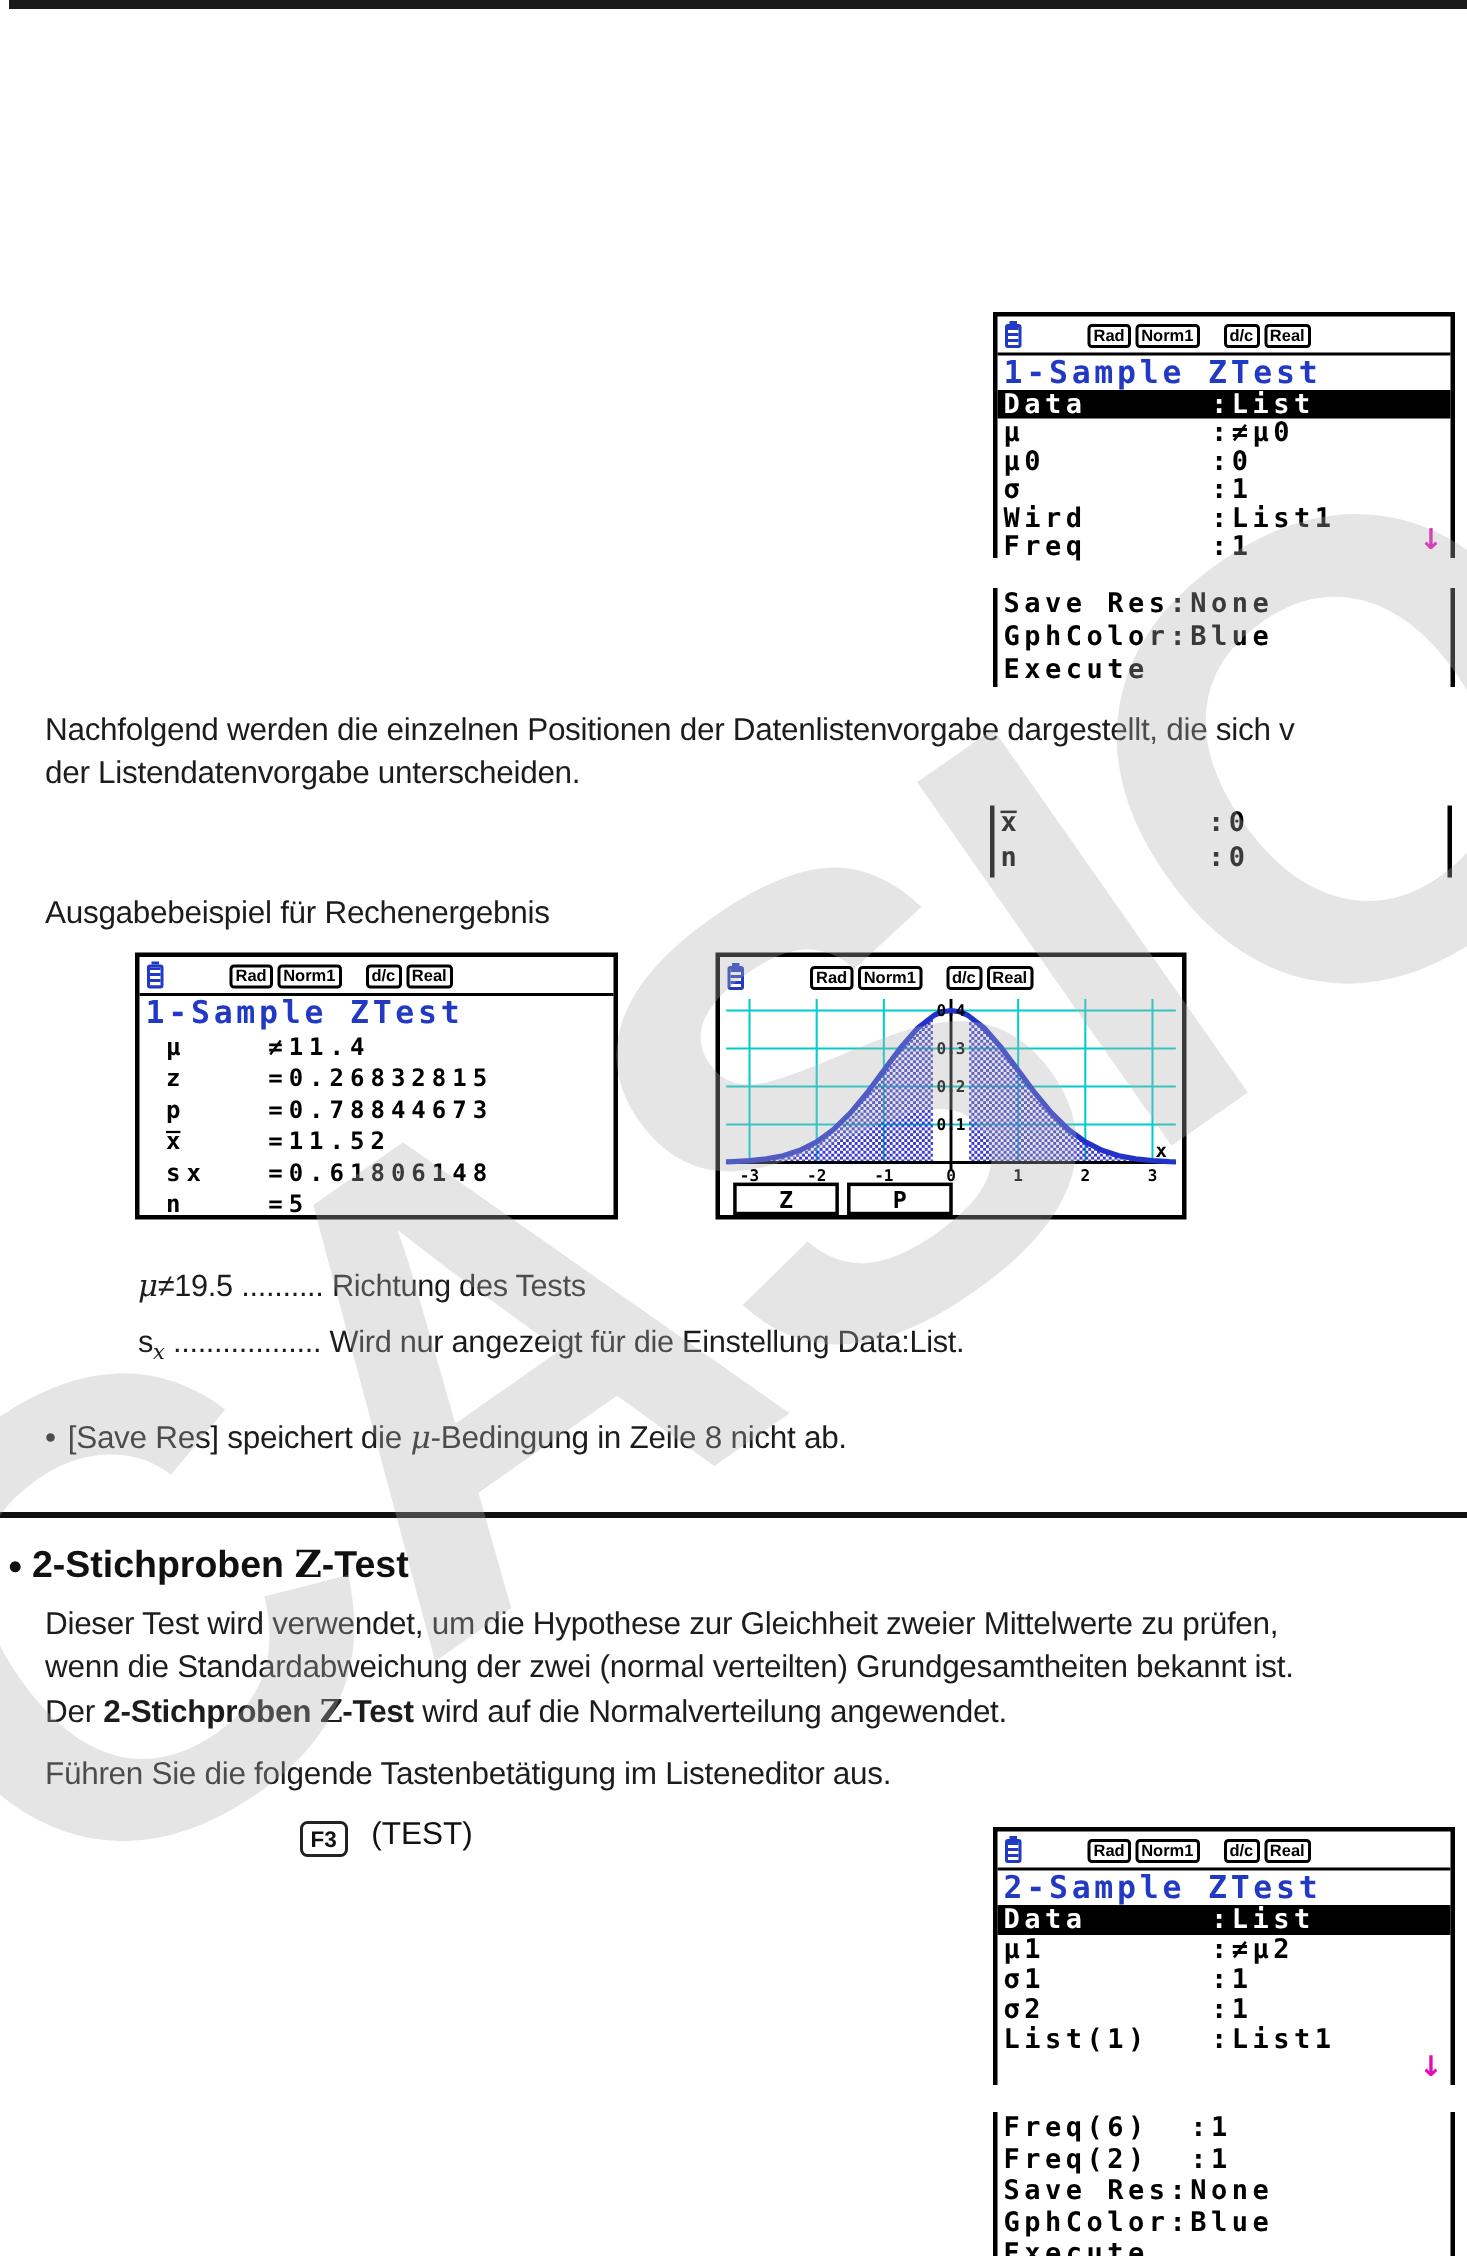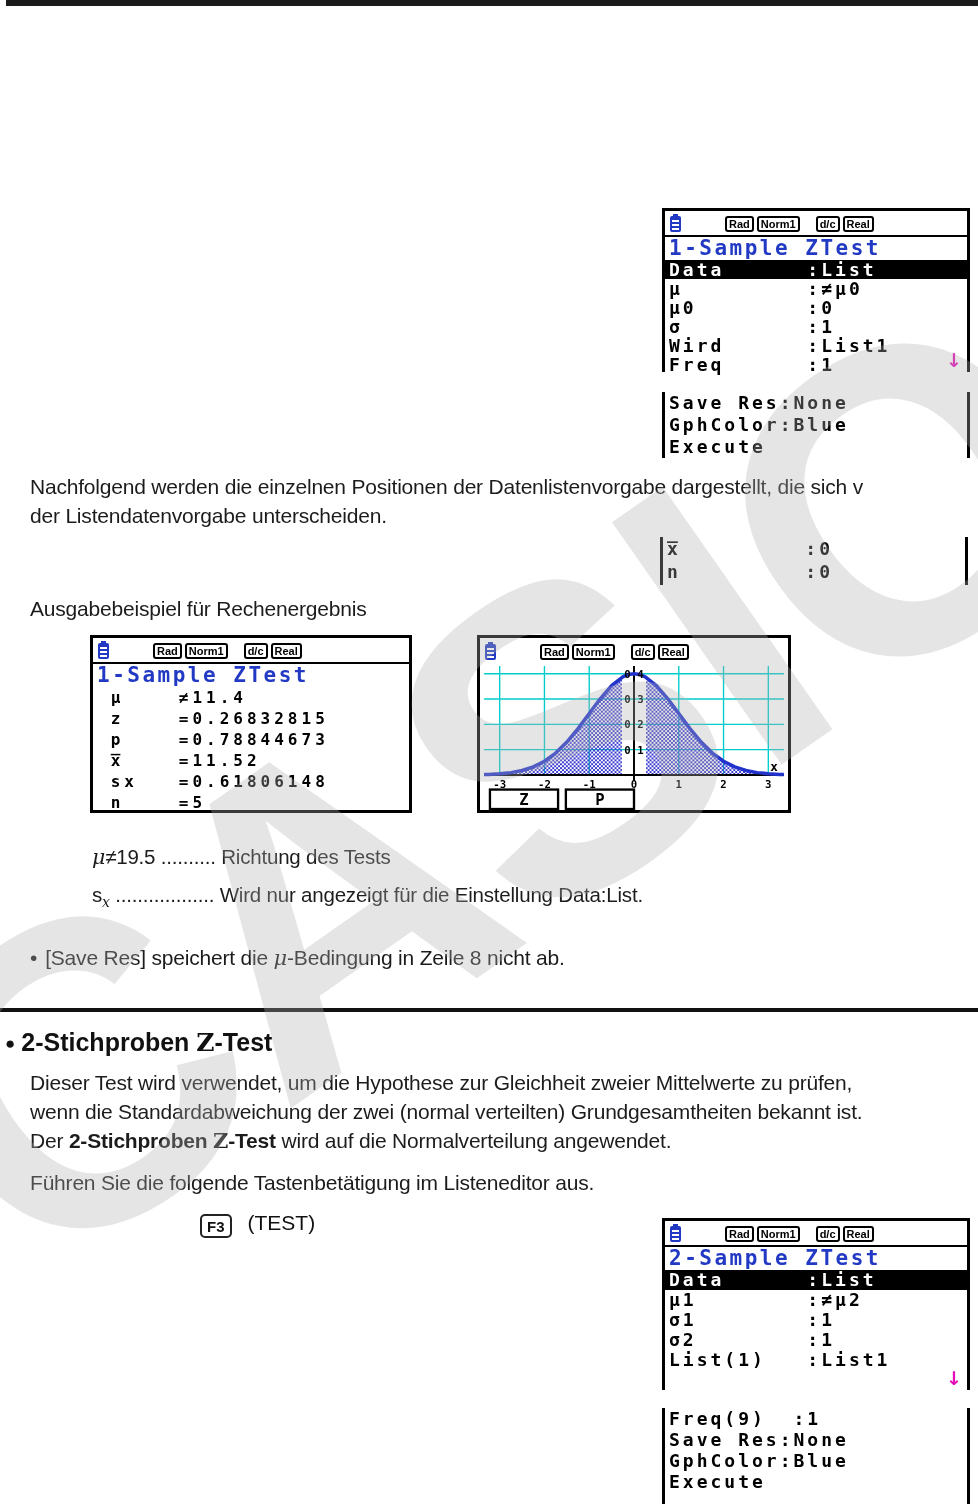--- a/index.html
+++ b/index.html
@@ -250,19 +250,20 @@
   <div class="ctitle">2-Sample ZTest</div>
   <div class="crow inv">Data      :List</div>
   <div class="crow">μ1        :≠μ2</div>
   <div class="crow">σ1        :1</div>
   <div class="crow">σ2        :1</div>
   <div class="crow">List(1)   :List1</div>
   <span class="scroll-arrow">↓</span>
 </div>
 
 <div class="fragment rh21" style="left:662px;top:1408px;width:308px;height:96px">
-  <div class="crow">Freq(9)  :1</div>
+  <div class="crow">Freq(6)  :1</div>
+  <div class="crow">Freq(2)  :1</div>
   <div class="crow">Save Res:None</div>
   <div class="crow">GphColor:Blue</div>
   <div class="crow">Execute</div>
 </div>
 
 <div class="watermark">CASIO</div>
 
 </body></html>

